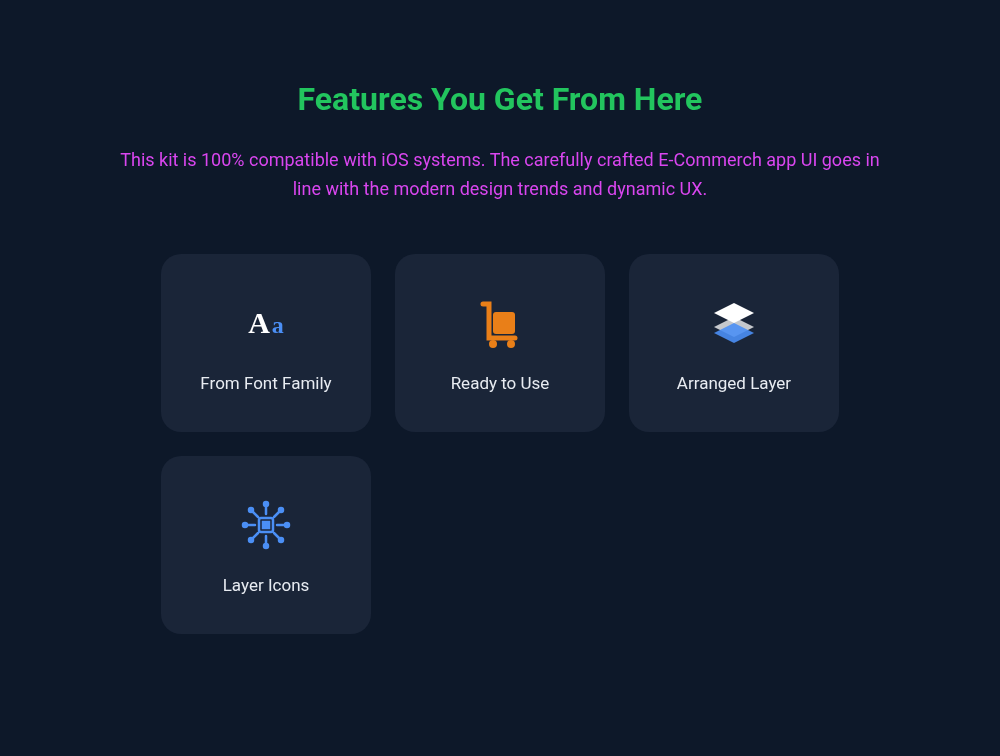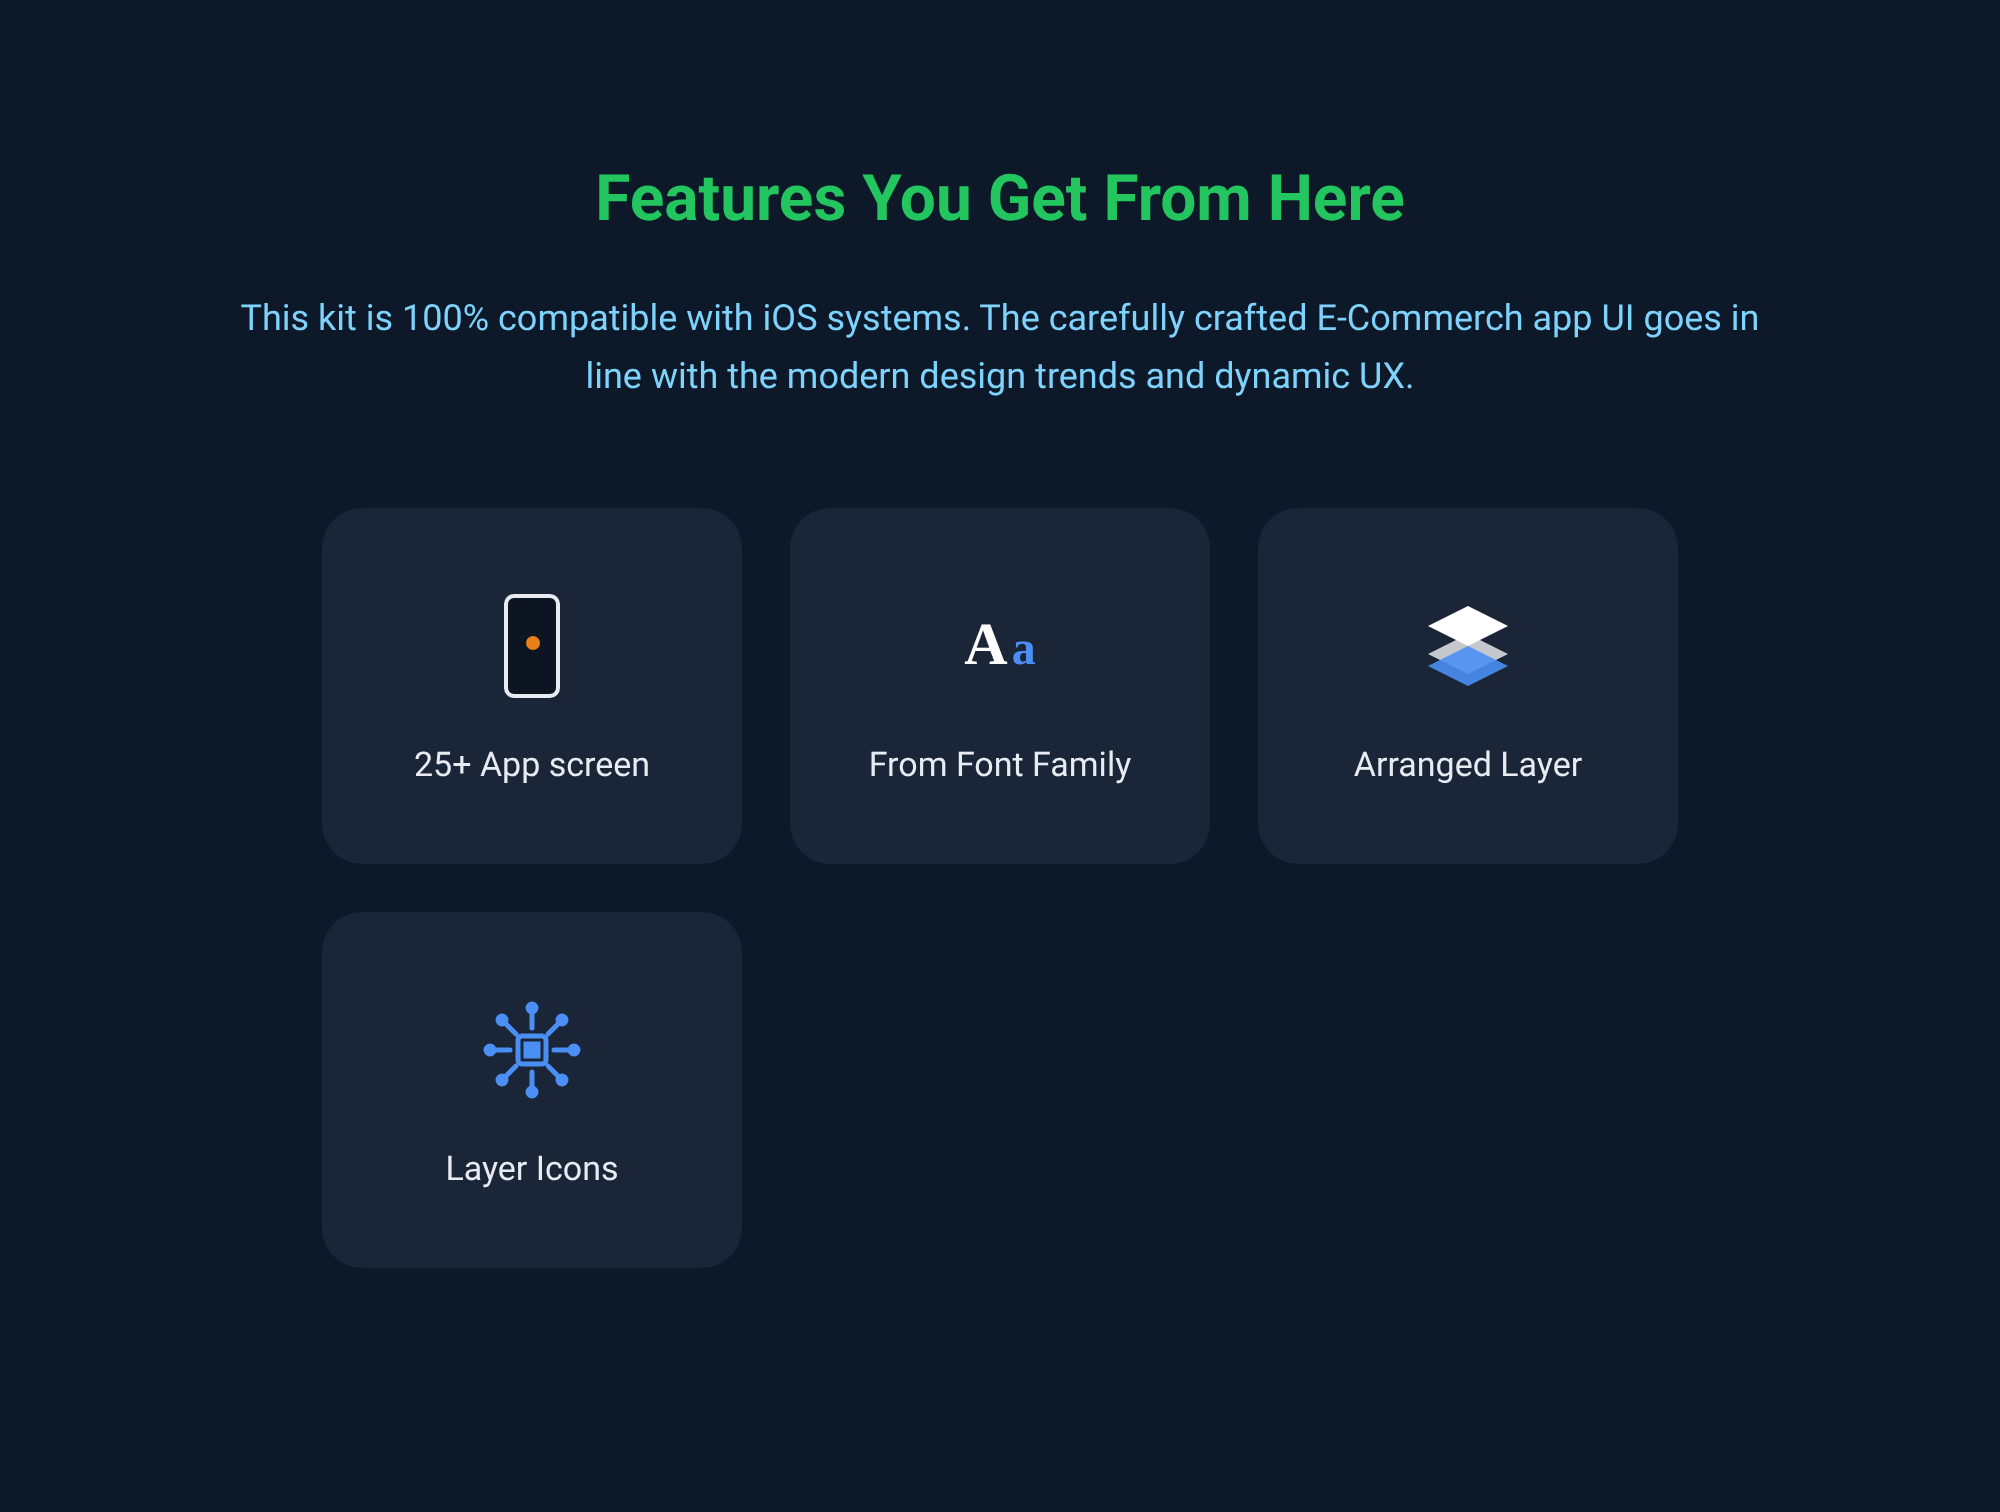--- a/index.html
+++ b/index.html
@@ -16,21 +16,21 @@
   }
   .title {
     font-size: 32px;
     font-weight: 700;
     color: #22c55e;
     text-align: center;
     margin-bottom: 28px;
   }
   .subtitle {
     font-size: 18px;
-    color: #7dd3fc;
+    color: #d946ef;
     text-align: center;
     line-height: 1.6;
     max-width: 760px;
     margin-bottom: 50px;
   }
   .grid {
     display: grid;
     grid-template-columns: repeat(3, 210px);
     grid-gap: 24px;
   }
@@ -103,40 +103,43 @@
 
 </style>
 </head>
 <body>
 
 <h1 class="title">Features You Get From Here</h1>
 <p class="subtitle">This kit is 100% compatible with iOS systems. The carefully crafted E-Commerch app UI goes in line with the modern design trends and dynamic UX.</p>
 
 <div class="grid">
 
-  <div class="card">
-    <div class="icon-wrap">
-      <div class="phone-icon">
-          <div class="dot"></div>
-        </div>
-    </div>
-    <div class="card-label">25+ App screen</div>
-  </div>
 
   <div class="card">
     <div class="icon-wrap">
       <div class="font-icon">
           <span class="big-a">A</span>
           <span class="small-a">a</span>
         </div>
     </div>
     <div class="card-label">From Font Family</div>
   </div>
 
 
+  <div class="card">
+    <div class="icon-wrap cart-icon">
+      <svg width="50" height="50" viewBox="0 0 50 50">
+        <path d="M8 6 L14 6 L14 40 L40 40" stroke="#e97f18" stroke-width="5" fill="none" stroke-linecap="round"></path>
+        <rect x="18" y="14" width="22" height="22" rx="3" fill="#e97f18"></rect>
+        <circle cx="18" cy="46" r="4" fill="#e97f18"></circle>
+        <circle cx="36" cy="46" r="4" fill="#e97f18"></circle>
+      </svg>
+    </div>
+    <div class="card-label">Ready to Use</div>
+  </div>
 
   <div class="card">
     <div class="icon-wrap layers-icon">
       <svg width="48" height="48" viewBox="0 0 48 48">
         <path d="M24 4 L44 14 L24 24 L4 14 Z" fill="#ffffff"></path>
         <path d="M24 18 L44 28 L24 38 L4 28 Z" fill="#ffffff" opacity="0.75"></path>
         <path d="M24 32 L44 42 L24 52 L4 42 Z" fill="#4b8ff5" opacity="0.9" transform="translate(0,-8)"></path>
       </svg>
     </div>
     <div class="card-label">Arranged Layer</div>

